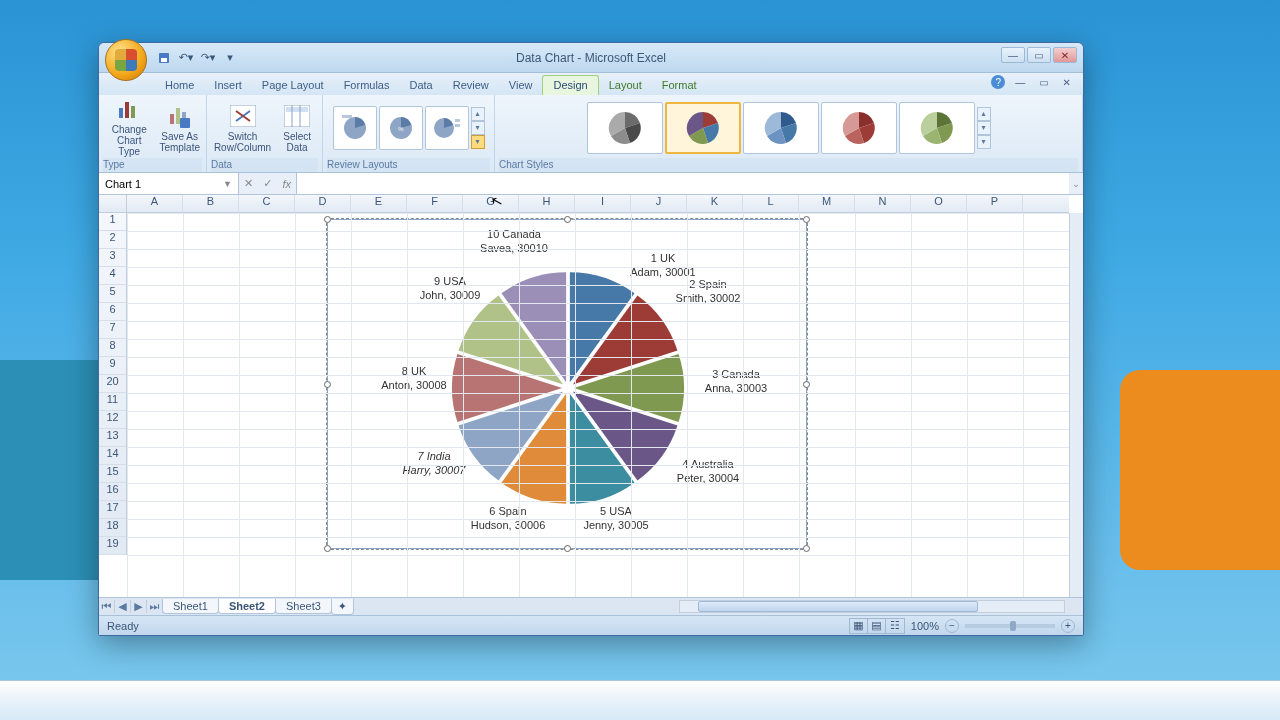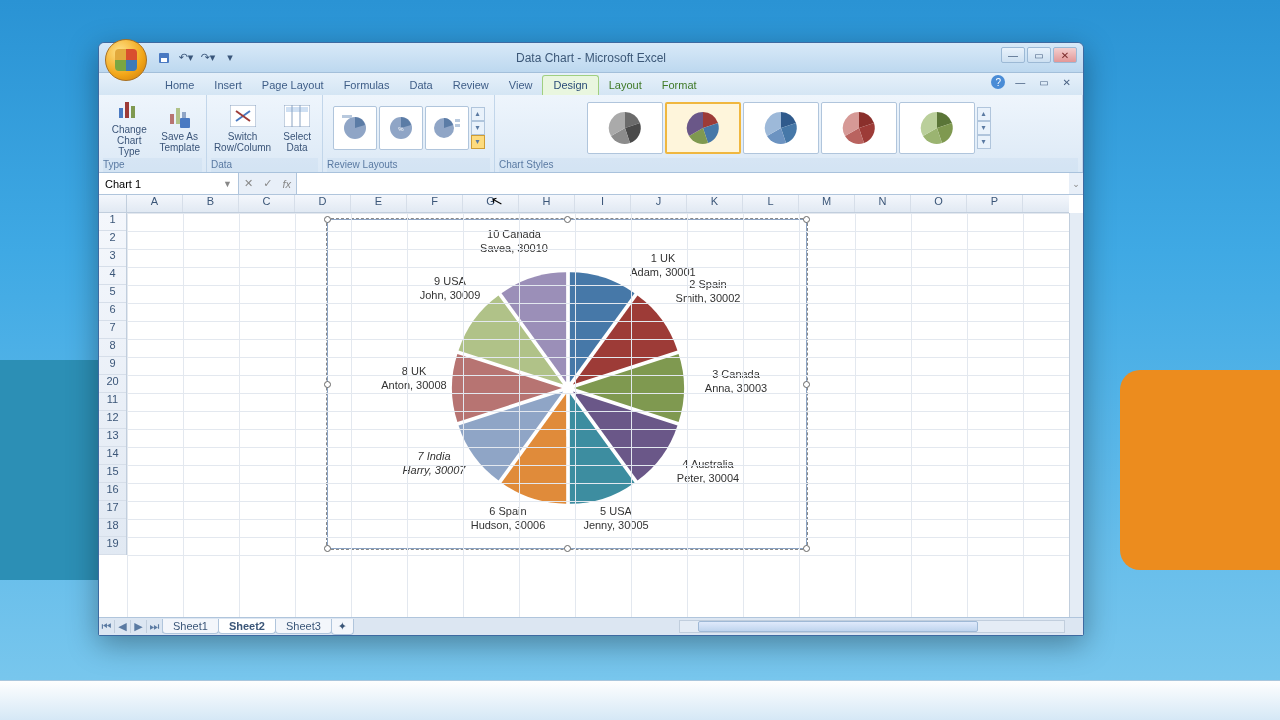--- a/index.html
+++ b/index.html
@@ -421,17 +421,31 @@
     </div>
     <div class="stab">Sheet1</div>
     <div class="stab active">Sheet2</div>
     <div class="stab">Sheet3</div>
     <div class="stab new">✦</div>
     <div class="hscroll-track">
         <div class="hscroll-thumb"></div>
       </div>
   </div>
 
+  <div class="statusbar">
+    <span>Ready</span>
+    <div class="status-right">
+      <div class="view-btns">
+        <span>▦</span>
+        <span>▤</span>
+        <span style="border-right:none">☷</span>
+      </div>
+      <span>100%</span>
+      <div class="zoom-btn">−</div>
+      <div class="zoom-slider"></div>
+      <div class="zoom-btn">+</div>
+    </div>
+  </div>
 
   <div class="cursor">↖</div>
 </div>
 
 <div class="taskbar"></div>
 
 </body></html>

